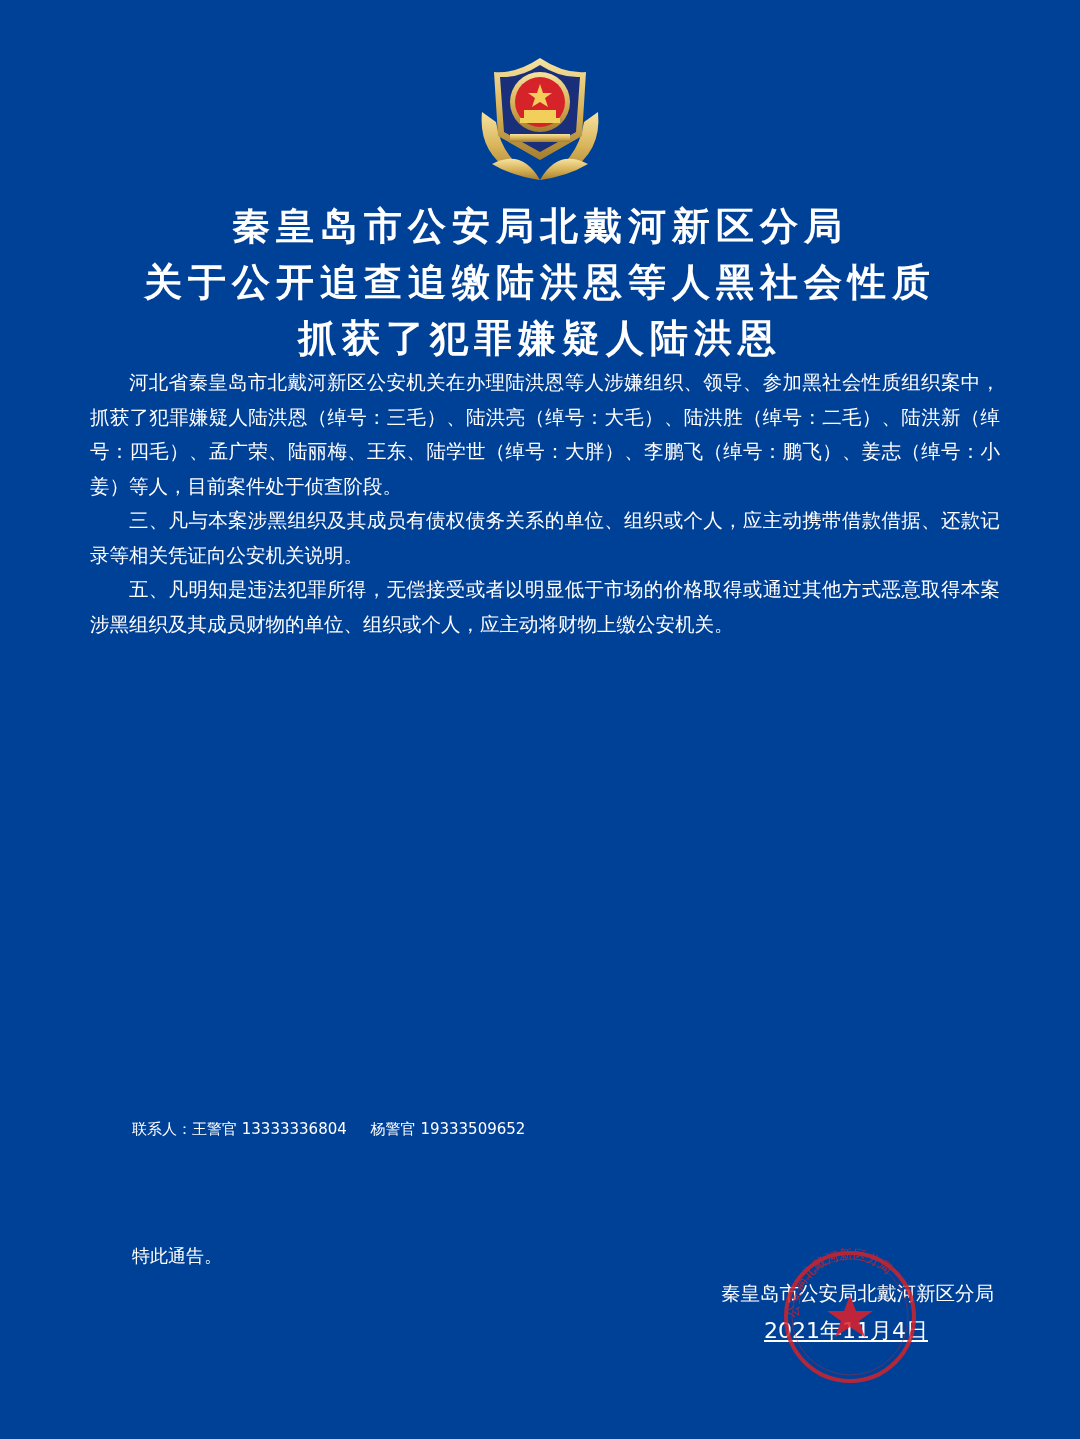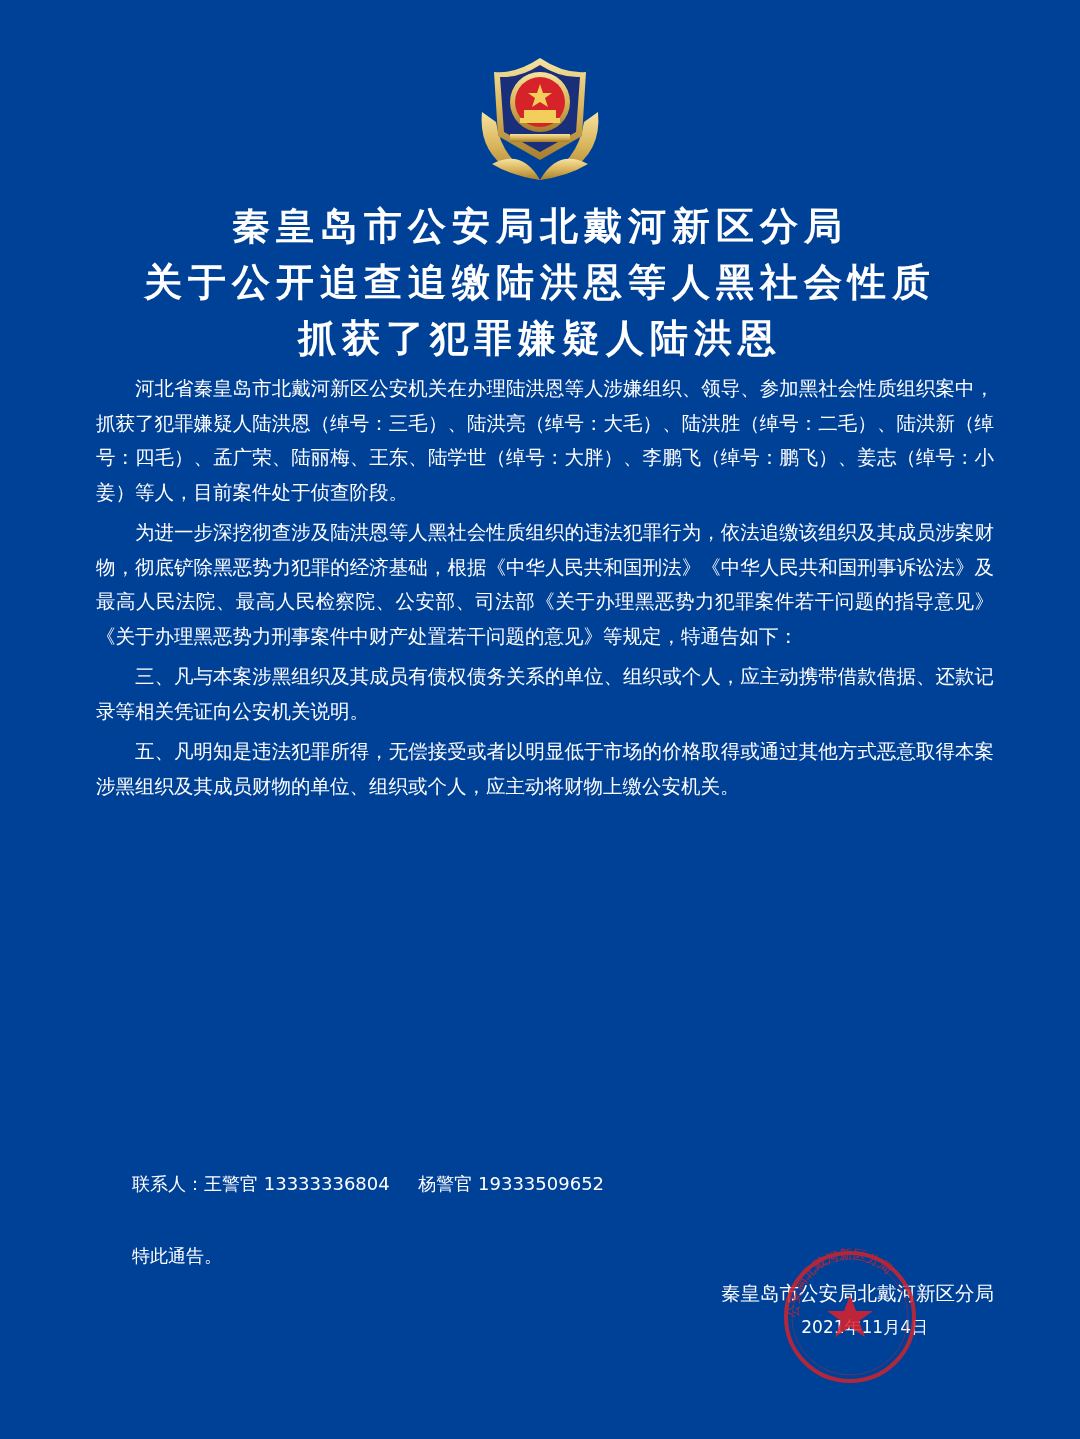--- a/index.html
+++ b/index.html
@@ -26,42 +26,43 @@
     line-height: 56px;
     letter-spacing: 6px;
   }
   .title div { white-space: nowrap; }
   .body {
     position: absolute;
     left: 90px; top: 366px; width: 910px;
     font-size: 19.5px;
     line-height: 34.5px;
   }
-  .para { text-indent: 2em; margin: 6px; text-align: justify; }
+  .para { text-indent: 2em; margin: 0; text-align: justify; }
   .contact {
     position: absolute;
-    left: 132px; top: 1172px;
-    font-size: 18px;
+    left: 132px; top: 1120px;
+    font-size: 15px;
     white-space: pre;
   }
   .closing {
     position: absolute;
     left: 132px; top: 1244px;
     font-size: 18px;
   }
   .sign-org {
     position: absolute;
     right: 86px; top: 1280px;
     font-size: 19.5px;
     text-align: right;
   }
   .sign-date {
     position: absolute;
     right: 152px; top: 1316px;
-    font-size: 17px;
+    font-size: 22px;
+    text-decoration: underline;
   }
   .stamp {
     position: absolute;
     left: 780px; top: 1247px;
     width: 140px; height: 140px;
     opacity: 0.85;
   }
 </style>
 </head>
 <body>
@@ -93,21 +94,20 @@
 </svg>
 
 <div class="title">
   <div>秦皇岛市公安局北戴河新区分局</div>
   <div>关于公开追查追缴陆洪恩等人黑社会性质</div>
   <div>抓获了犯罪嫌疑人陆洪恩</div>
 </div>
 
 <div class="body">
   <p class="para">河北省秦皇岛市北戴河新区公安机关在办理陆洪恩等人涉嫌组织、领导、参加黑社会性质组织案中，抓获了犯罪嫌疑人陆洪恩（绰号：三毛）、陆洪亮（绰号：大毛）、陆洪胜（绰号：二毛）、陆洪新（绰号：四毛）、孟广荣、陆丽梅、王东、陆学世（绰号：大胖）、李鹏飞（绰号：鹏飞）、姜志（绰号：小姜）等人，目前案件处于侦查阶段。</p>
-  <p class="para">为进一步深挖彻查涉及陆洪恩等人黑社会性质组织的违法犯罪行为，依法追缴该组织及其成员涉案财物，彻底铲除黑恶势力犯罪的经济基础，根据《中华人民共和国刑法》《中华人民共和国刑事诉讼法》及最高人民法院、最高人民检察院、公安部、司法部《关于办理黑恶势力犯罪案件若干问题的指导意见》《关于办理黑恶势力刑事案件中财产处置若干问题的意见》等规定，特通告如下：</p>
   <p class="para">三、凡与本案涉黑组织及其成员有债权债务关系的单位、组织或个人，应主动携带借款借据、还款记录等相关凭证向公安机关说明。</p>
   <p class="para">五、凡明知是违法犯罪所得，无偿接受或者以明显低于市场的价格取得或通过其他方式恶意取得本案涉黑组织及其成员财物的单位、组织或个人，应主动将财物上缴公安机关。</p>
 </div>
 
 <div class="contact"><span>联系人：</span><span>王警官</span> <span>13333336804</span>     <span>杨警官</span> <span>19333509652</span></div>
 
 <div class="closing">特此通告。</div>
 
 <div class="sign-org">秦皇岛市公安局北戴河新区分局</div>
 <div class="sign-date">2021年11月4日</div>

